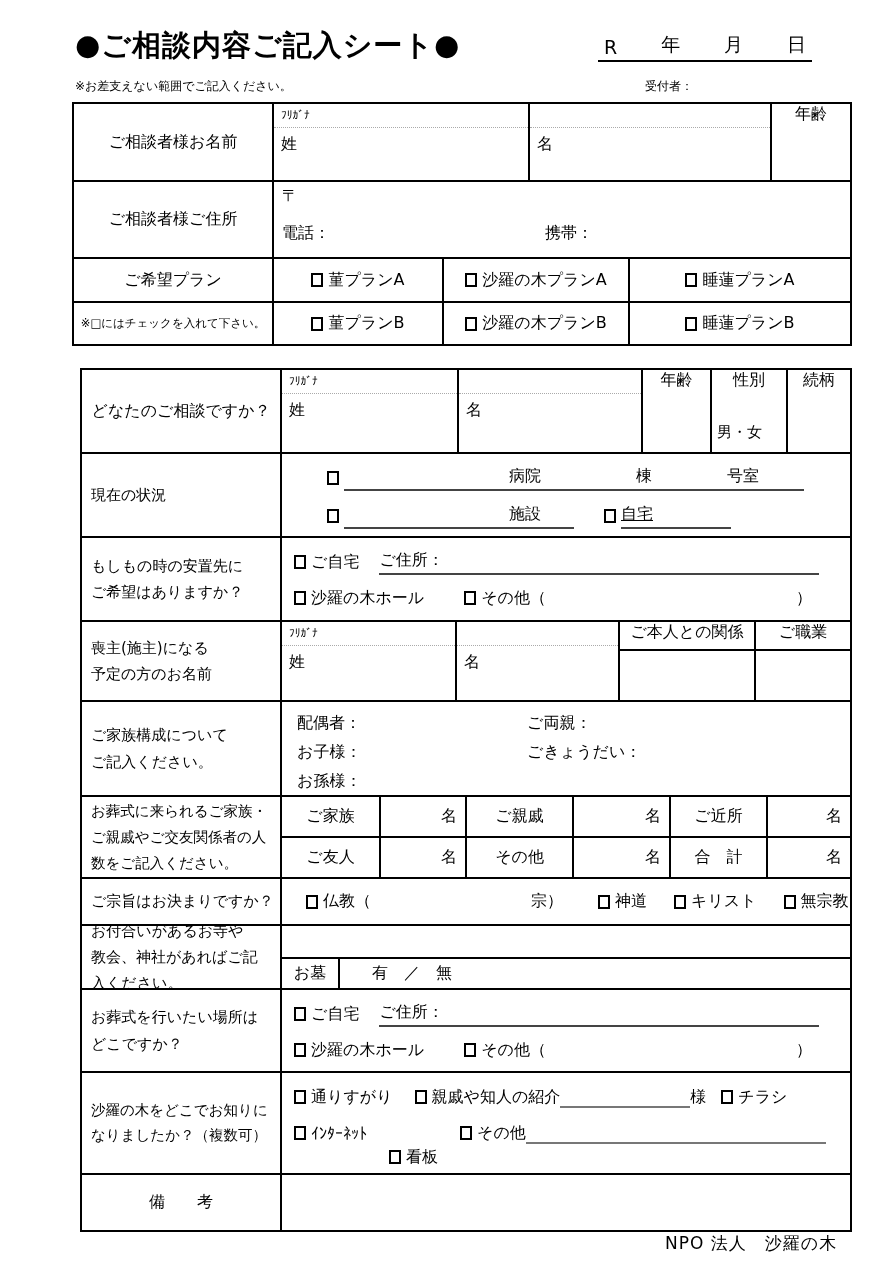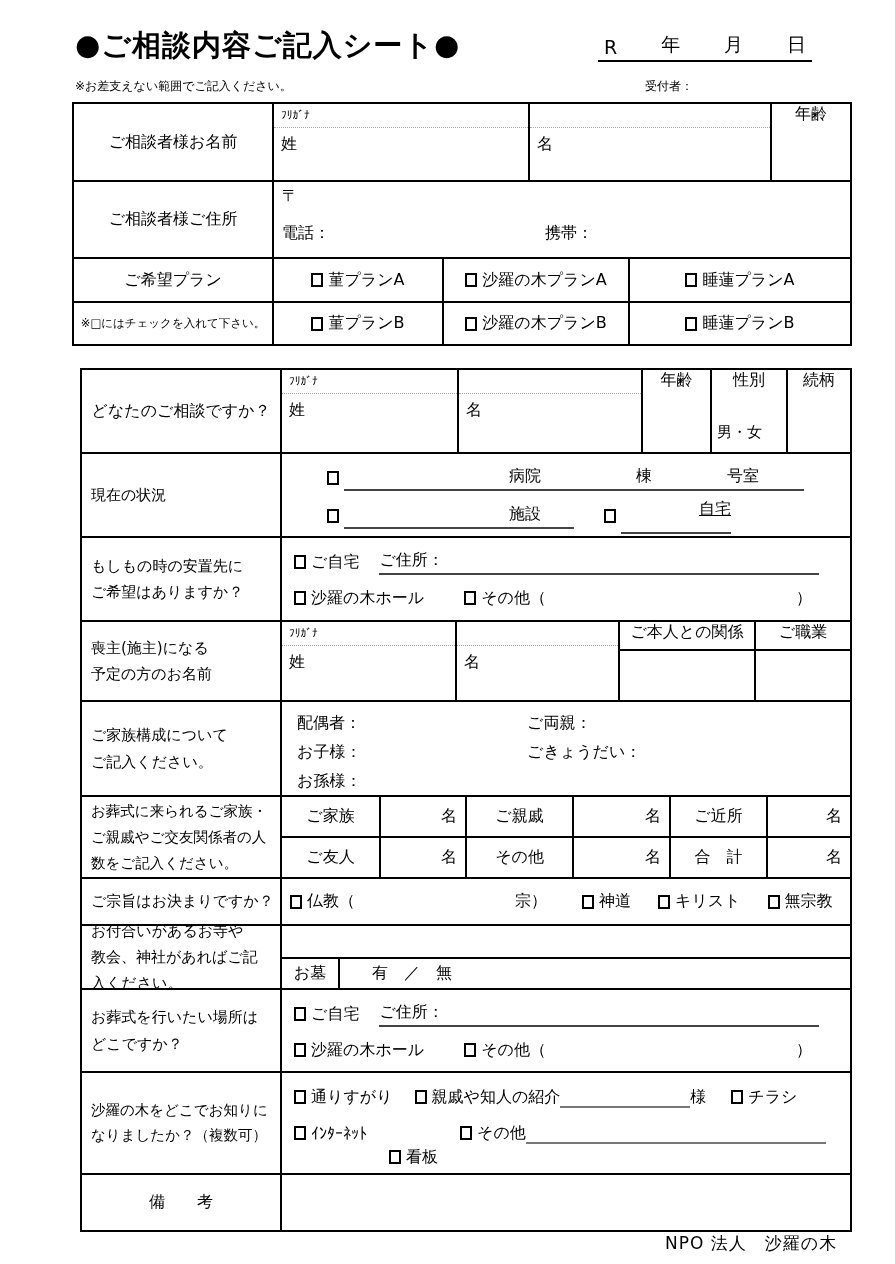--- a/index.html
+++ b/index.html
@@ -167,21 +167,21 @@
             <span style="margin-left:95px;">棟</span>
             <span style="margin-left:75px;">号室</span>
           </span>
         </div>
         <div class="flexline" style="height:28px;margin-top:10px;">
           <span class="cbx"></span>
           <span class="ulw" style="display:inline-flex;width:230px;padding-bottom:2px;">
             <span style="margin-left:165px;">施設</span>
           </span>
           <span class="cbx" style="margin-left:30px;"></span>
-          <span class="ulw" style="display:inline-block;width:110px;text-align:right;padding-bottom:12px;text-decoration:underline;">
+          <span class="ulw" style="display:inline-block;width:110px;text-align:left;padding-bottom:2px;text-decoration:underline;">
             <span>自宅</span>
           </span>
         </div>
       </div>
     </div>
 
     <div class="row" style="grid-template-columns:198px 1fr;height:84px;">
       <div class="c first lab-l">
         <span>もしもの時の安置先に</span>
         <span>ご希望はありますか？</span>
@@ -298,21 +298,21 @@
               <span>名</span>
             </div>
         </div>
       </div>
     </div>
 
     <div class="row" style="grid-template-columns:198px 1fr;height:47px;">
       <div class="c first lab-l" style="font-size:15px;">
         <span>ご宗旨はお決まりですか？</span>
       </div>
-      <div class="c flexline" style="padding-left:8px;font-size:16px;">
+      <div class="c flexline" style="padding-left:24px;font-size:16px;">
         <span class="opt">
           <span class="cbx"></span>
           <span>仏教（</span>
         </span>
         <span style="margin-left:160px;">宗）</span>
         <span class="opt" style="margin-left:35px;">
           <span class="cbx"></span>
           <span>神道</span>
         </span>
         <span class="opt" style="margin-left:27px;">
@@ -384,21 +384,21 @@
           <span class="opt">
             <span class="cbx"></span>
             <span>通りすがり</span>
           </span>
           <span class="opt" style="margin-left:22px;">
             <span class="cbx"></span>
             <span>親戚や知人の紹介</span>
           </span>
           <span class="blank" style="width:130px;"></span>
           <span>様</span>
-          <span class="opt" style="margin-left:25px;">
+          <span class="opt" style="margin-left:15px;">
             <span class="cbx"></span>
             <span>チラシ</span>
           </span>
         </div>
         <div class="flexline" style="height:28px;margin-top:8px;">
           <span class="opt">
             <span class="cbx"></span>
             <span>ｲﾝﾀｰﾈｯﾄ</span>
           </span>
           <span class="opt" style="margin-left:22px;margin-top:48px;">

